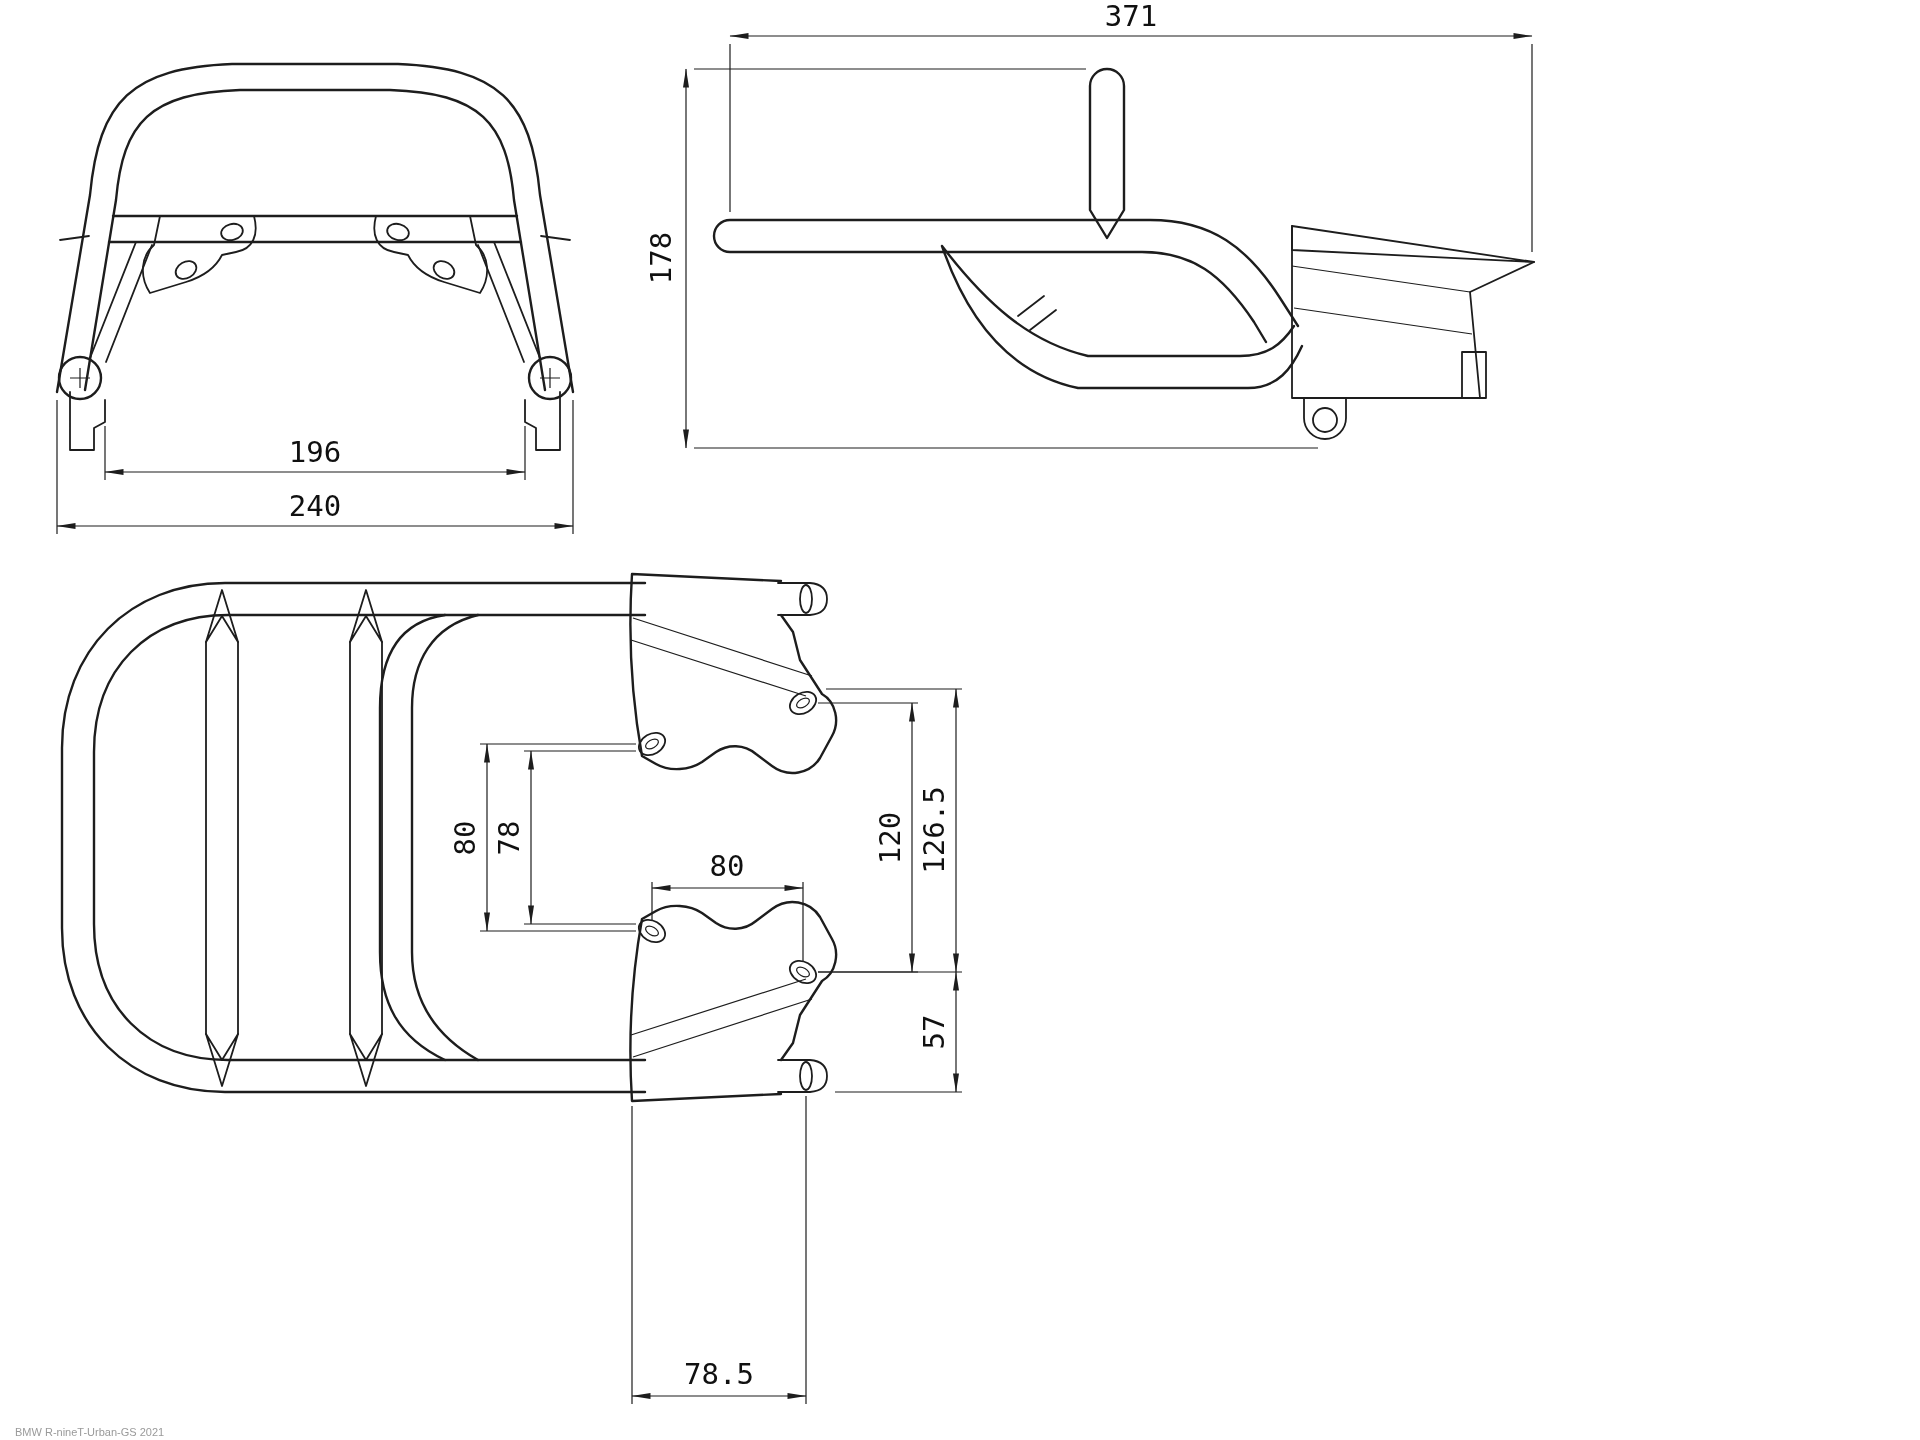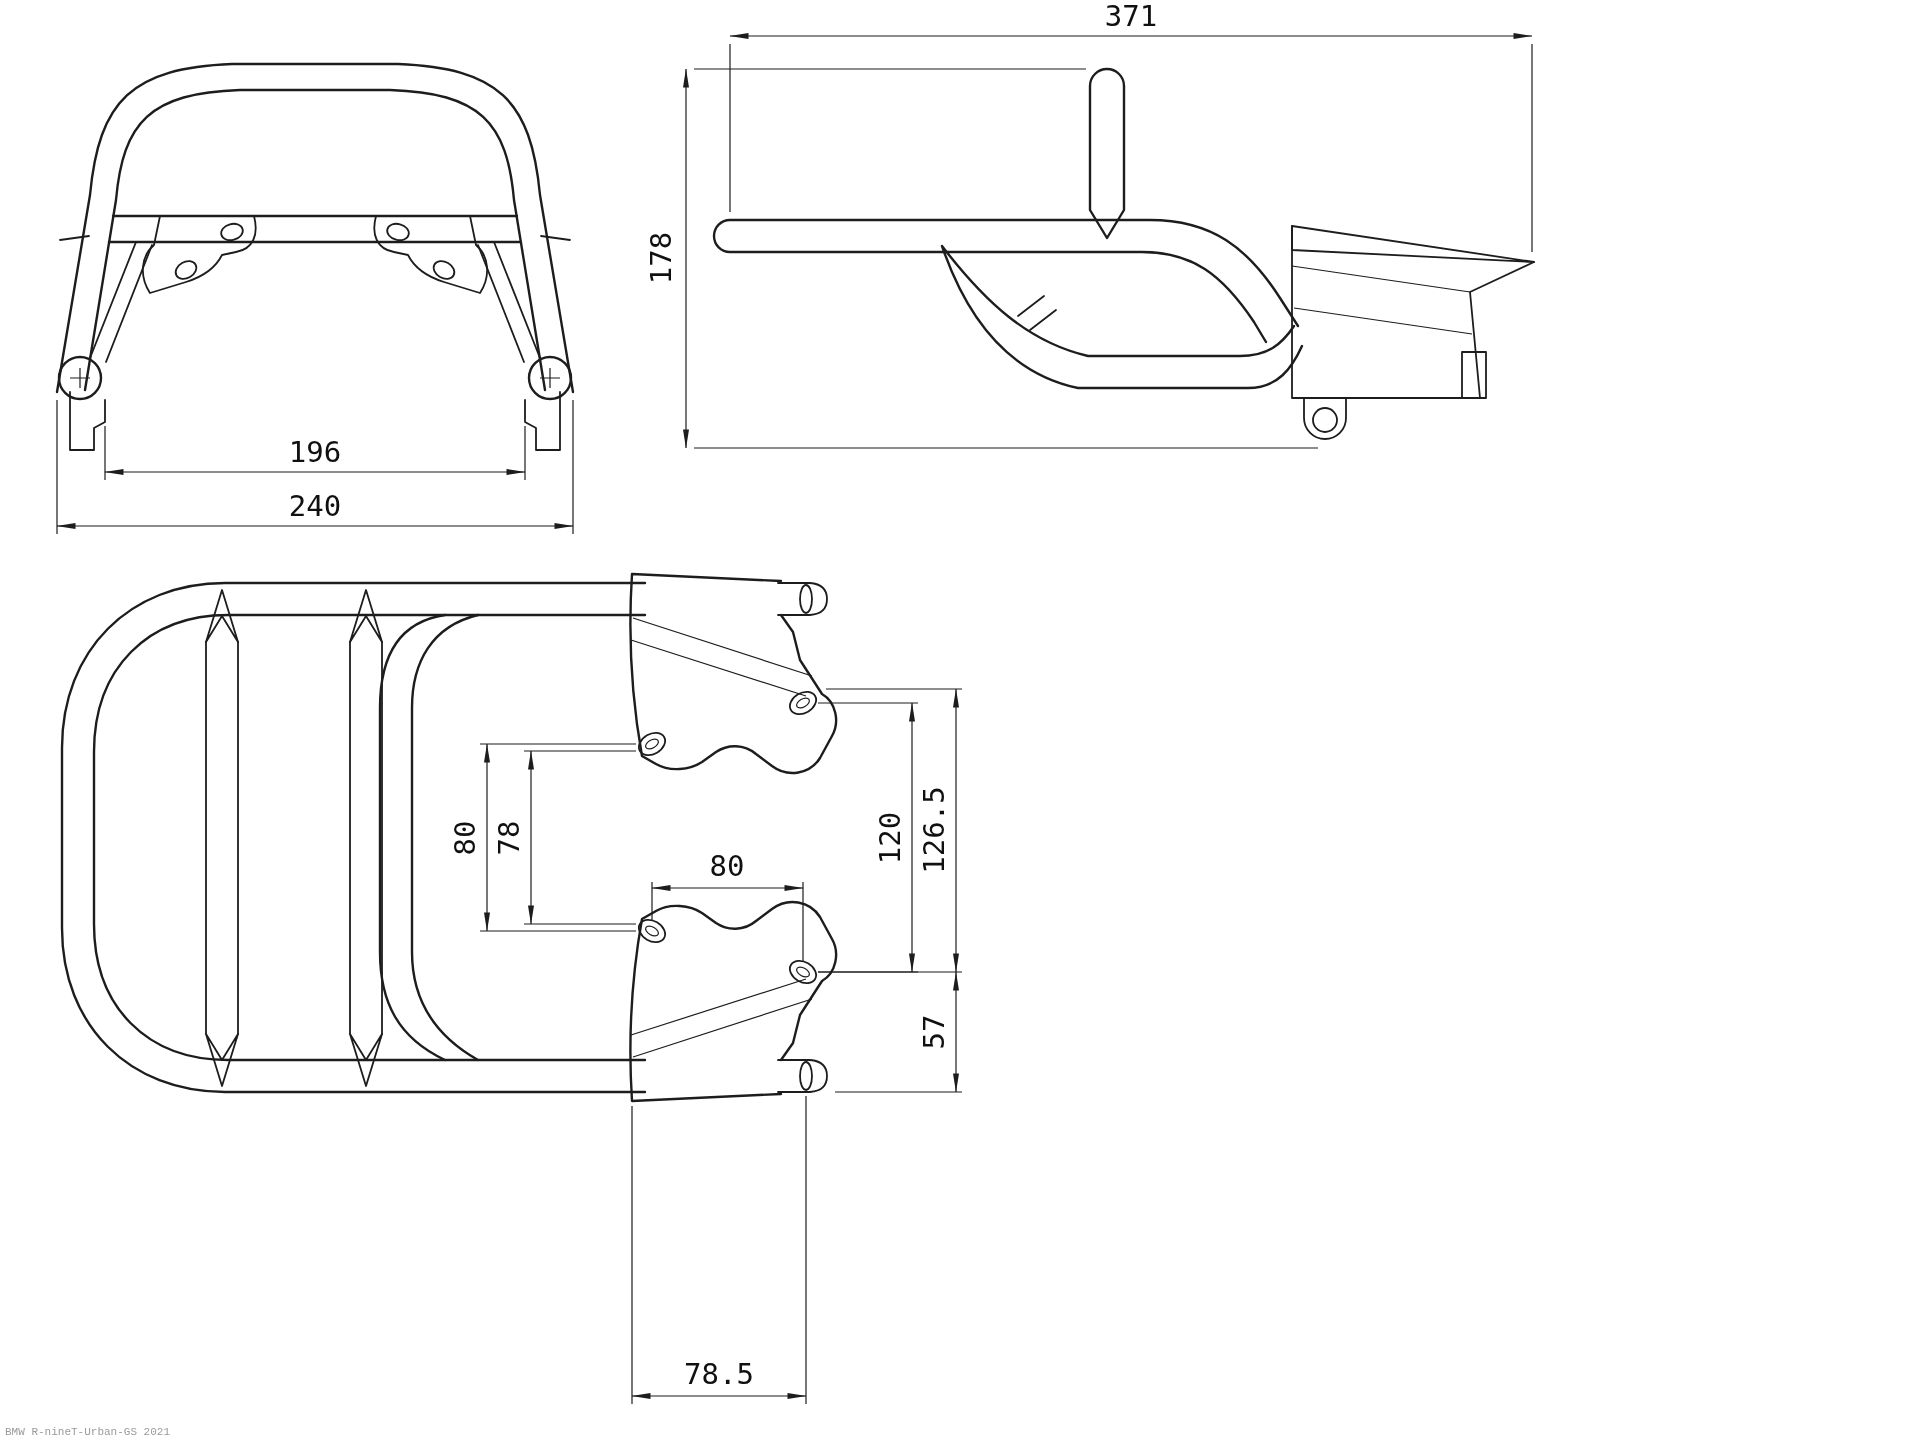--- a/index.html
+++ b/index.html
@@ -4,22 +4,22 @@
 <style>
   html,body{margin:0;padding:0;background:#ffffff;}
   .sheet{position:relative;width:1920px;height:1440px;background:#ffffff;overflow:hidden;
          font-family:"DejaVu Sans",sans-serif;}
   svg{display:block;}
   .o{fill:none;stroke:#1d1d1d;stroke-width:2.4;stroke-linecap:round;stroke-linejoin:round;}
   .t{fill:none;stroke:#1d1d1d;stroke-width:1.8;stroke-linecap:round;stroke-linejoin:round;}
   .d{fill:none;stroke:#1d1d1d;stroke-width:1.2;stroke-linecap:butt;}
   .dimtext{font-family:"DejaVu Sans Mono",monospace;font-size:29px;fill:#101010;}
   #arr path{fill:#1d1d1d;stroke:none;}
-  .watermark{position:absolute;left:5px;bottom:2px;font-size:11px;color:#9a9a9a;
-             font-family:Liberation Mono, monospace;margin-top:12px;}
+  .watermark{position:absolute;left:15px;bottom:2px;font-size:11px;color:#9a9a9a;
+             font-family:Liberation Sans, sans-serif;margin-top:12px;}
 </style>
 </head>
 <body>
 
 <div class="sheet">
 <svg width="1920" height="1440" viewBox="0 0 1920 1440">
   <defs>
     <marker id="arr" viewBox="0 0 20 8" refX="19" refY="4" markerWidth="20" markerHeight="8" markerUnits="userSpaceOnUse" orient="auto-start-reverse">
       <path d="M0.5,1 L19.5,4 L0.5,7 Z"></path>
     </marker>

